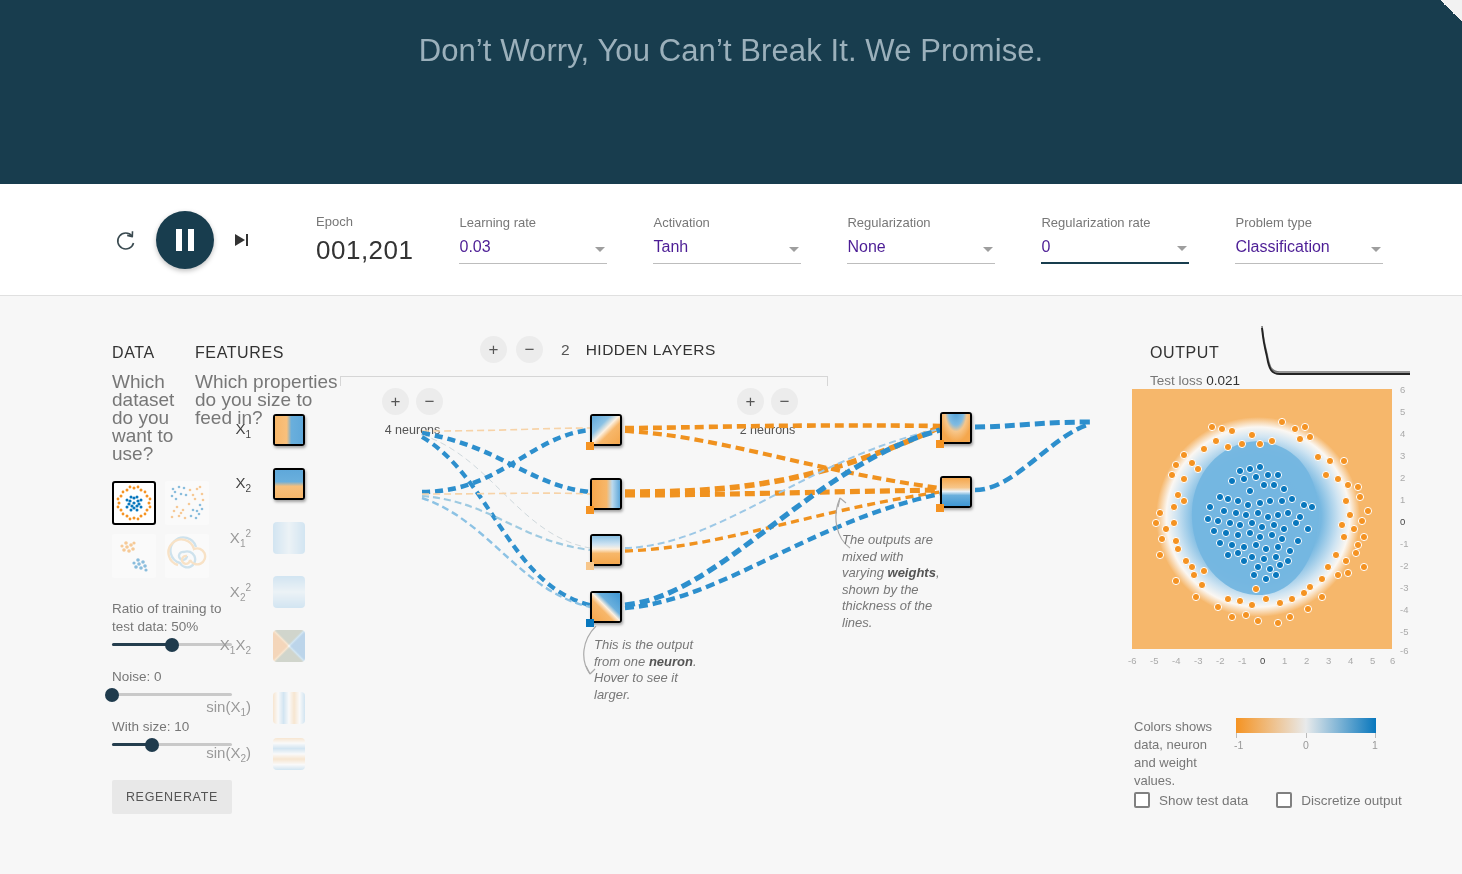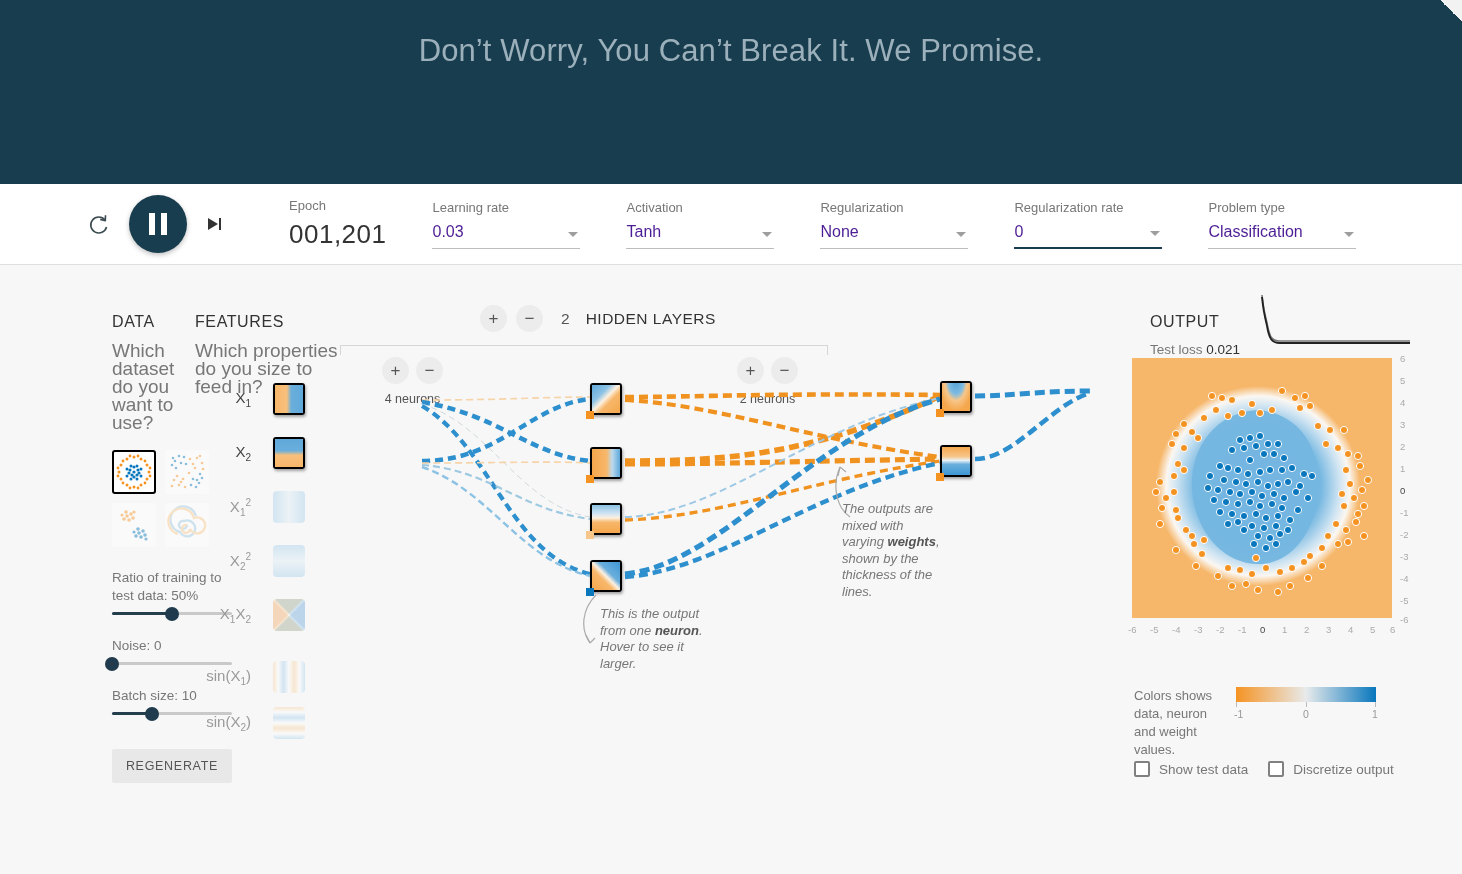--- a/index.html
+++ b/index.html
@@ -23,22 +23,22 @@
     line-height:49px; letter-spacing:0.1px; white-space:nowrap;
   }
   #header .line b { color:#fff; font-weight:700; }
   #corner-fold {
     position:absolute; top:0; right:0; width:22px; height:22px;
     background:linear-gradient(225deg, #f2f2f2 50%, transparent 50%);
   }
 
   
   #toolbar {
-    height:81px; background:#fff; border-bottom:1px solid #e0e0e0;
-    display:flex; align-items:center; padding-left:85px;
+    height:112px; background:#fff; border-bottom:1px solid #e0e0e0;
+    display:flex; align-items:center; padding-left:112px;
     position:relative;
   }
   .play-controls { display:flex; align-items:center; gap:18px; }
   .icon-btn {
     background:none; border:none; cursor:pointer; padding:0;
     color:#33413d; display:flex; align-items:center; justify-content:center;
   }
   #reset-btn { font-size:26px; color:#3a4a50; width:26px; height:30px; }
   #play-btn {
     width:58px; height:58px; border-radius:50%; background:#183D4E;
@@ -162,21 +162,21 @@
   #heatmap { width:260px; height:260px; position:relative; }
   .axis-label { position:absolute; font-size:9.5px; color:#aaa; }
   #legend-row { position:absolute; top:422px; left:2px; display:flex; gap:14px; }
   #legend-text { font-size:13px; color:#777; line-height:18px; width:88px; }
   #gradient-bar {
     width:140px; height:15px;
     background:linear-gradient(to right,#f59322 0%,#e8eaeb 50%,#0877bd 100%);
   }
   .grad-tick { position:absolute; top:15px; width:1px; height:5px; background:#bbb; }
   .grad-num { position:absolute; top:21px; font-size:10.5px; color:#999; }
-  #checkbox-row { position:absolute; top:496px; left:2px; display:flex; gap:20px; }
+  #checkbox-row { position:absolute; top:496px; left:2px; display:flex; gap:28px; }
   .cbox { display:flex; align-items:center; gap:9px; cursor:pointer; }
   .cbox .box { width:16px; height:16px; border:2px solid #808080; border-radius:2px; background:#fff; }
   .cbox span { font-size:13.5px; color:#777; }
 </style>
 </head>
 <body>
 
 <div id="header">
   <div class="line">Don’t Worry, You Can’t Break It. We Promise.</div>
   <div id="corner-fold"></div>
@@ -393,21 +393,21 @@
         <span>0</span>
       </div>
       <div class="slider-track">
         <div class="slider-fill" style="width:0%"></div>
         <div class="slider-knob" style="left:0%"></div>
       </div>
     </div>
 
     <div class="slider-block">
       <div class="slider-label">
-        <span>Batch size:</span>
+        <span>With size:</span>
         <span>10</span>
       </div>
       <div class="slider-track">
         <div class="slider-fill" style="width:33%"></div>
         <div class="slider-knob" style="left:33%"></div>
       </div>
     </div>
 
     <button id="regen-btn">REGENERATE</button>
   </div>
@@ -544,21 +544,21 @@
 
     <svg style="position:absolute;left:630px;top:0;" width="120" height="540">
       <path d="M5,131 C40,131 70,126 120,126" stroke="#2d8fcd" stroke-width="5" fill="none" stroke-dasharray="10 5"></path>
       <path d="M5,194 C45,194 80,140 120,128" stroke="#2d8fcd" stroke-width="4.6" fill="none" stroke-dasharray="10 5"></path>
     </svg>
 
     <svg style="position:absolute;left:236px;top:330px" width="60" height="70">
       <path d="M20,0 C6,14 4,34 14,48" stroke="#aaa" stroke-width="1.2" fill="none"></path>
       <path d="M14,48 L10,40 M14,48 L19,43" stroke="#aaa" stroke-width="1.2" fill="none"></path>
     </svg>
-    <div class="callout" style="left:260px;top:341px">
+    <div class="callout" style="left:254px;top:341px">
       <span>This is the output from one </span><b>neuron</b><span>. Hover to see it larger.</span>
     </div>
 
     <svg style="position:absolute;left:486px;top:196px" width="40" height="60">
       <path d="M24,56 C10,46 6,24 14,6" stroke="#aaa" stroke-width="1.2" fill="none"></path>
       <path d="M14,6 L12,15 M14,6 L20,11" stroke="#aaa" stroke-width="1.2" fill="none"></path>
     </svg>
     <div class="callout" style="left:502px;top:236px">
       <span>The outputs are mixed with varying </span><b>weights</b><span>, shown by the thickness of the lines.</span>
     </div>

